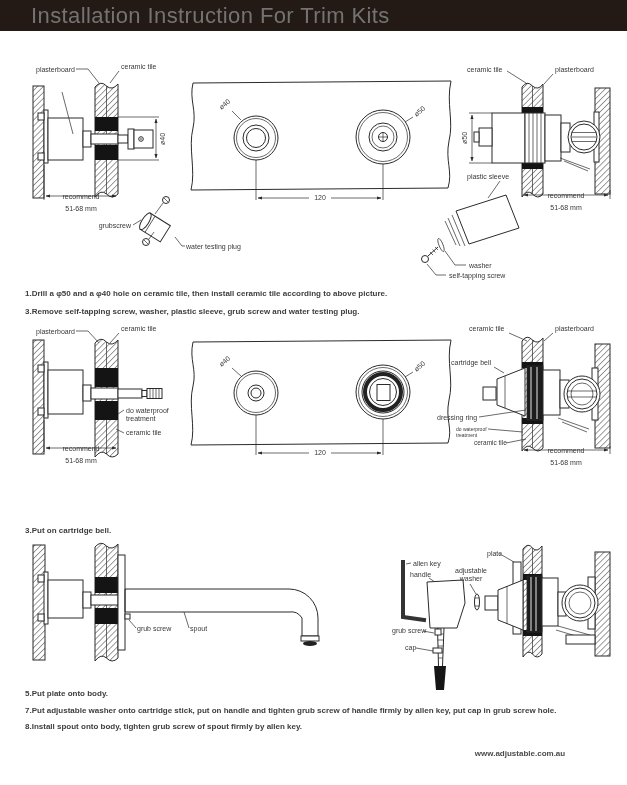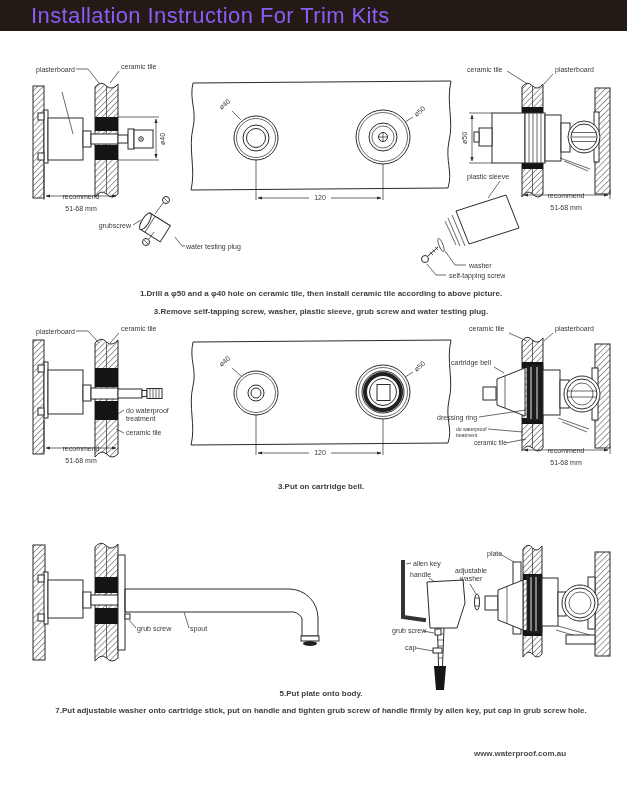--- a/index.html
+++ b/index.html
@@ -1,37 +1,37 @@
 <!DOCTYPE html>
 <html><head>
 <meta charset="utf-8">
 <style>
   html,body{margin:0;padding:0;background:#fff;}
   .page{position:relative;width:627px;height:785px;background:#ffffff;overflow:hidden;
         font-family:"Liberation Sans",sans-serif;}
   .titlebar{position:absolute;top:0;left:0;width:627px;height:31px;background:#231a15;
-            color:#8b5cf6;font-size:22px;line-height:31px;padding-left:31px;box-sizing:border-box;
+            color:#737373;font-size:22px;line-height:31px;padding-left:31px;box-sizing:border-box;
             letter-spacing:.4px;white-space:nowrap;}
   .diag{position:absolute;left:0;}
   svg text{font-family:"Liberation Sans",sans-serif;font-size:7px;fill:#383838;}
   svg .t5{font-size:5px;}
   svg .t65{font-size:6.5px;}
   .box{fill:#ffffff;stroke:#2b2b2b;stroke-width:1;}
   .ln{fill:none;stroke:#2b2b2b;stroke-width:1;}
   .thin{stroke-width:.7;}
   .dim{fill:none;stroke:#2b2b2b;stroke-width:.7;}
   .wall{fill:url(#hatch);stroke:#2b2b2b;stroke-width:1;}
   .blk{fill:#141414;stroke:none;}
   .dk{fill:#1c1c1c;stroke:#2b2b2b;stroke-width:.8;}
   .wl{stroke:#ffffff;stroke-width:.9;}
   .thick{fill:none;stroke:#333333;stroke-width:4;stroke-linecap:square;}
-  .steps{position:absolute;left:25px;width:592px;color:#3d3d3d;font-size:8px;font-weight:bold;text-align:center;}
+  .steps{position:absolute;left:25px;width:592px;color:#3d3d3d;font-size:8px;font-weight:bold;}
   .steps .step{white-space:nowrap;}
   .steps1{top:285px;} .steps1 .step{line-height:18px;height:18px;}
-  .steps2{top:479px;} .steps2 .step{line-height:15.5px;height:15.5px;}
+  .steps2{top:479px;} .steps2 .step{line-height:15.5px;height:15.5px;margin-top:44px;}
   .steps3{top:686px;} .steps3 .step{line-height:16.5px;height:16.5px;}
   .footer{position:absolute;left:420px;top:749px;width:200px;text-align:center;
           font-size:8px;font-weight:bold;color:#4b4b4b;}
 </style>
 </head>
 <body>
 
 <div class="page">
 
   <header class="titlebar">
@@ -404,17 +404,18 @@
         <line class="ln thin" x1="558" y1="88" x2="590" y2="97"></line>
         <line class="ln thin" x1="556" y1="92" x2="586" y2="101"></line>
         <rect class="box" x="566" y="97" width="29" height="9"></rect>
       </g>
     </g>
   </svg>
 
   <div class="steps steps3">
     <div class="step">5.Put plate onto body.</div>
     <div class="step">7.Put adjustable washer onto cartridge stick, put on handle and tighten grub screw of handle firmly by allen key, put cap in grub screw hole.</div>
+    <div class="step">8.Install spout onto body, tighten grub screw of spout firmly by allen key.</div>
   </div>
 
-  <div class="footer">www.waterproof.com.au</div>
+  <div class="footer">www.adjustable.com.au</div>
 
 </div>
 
 </body></html>

